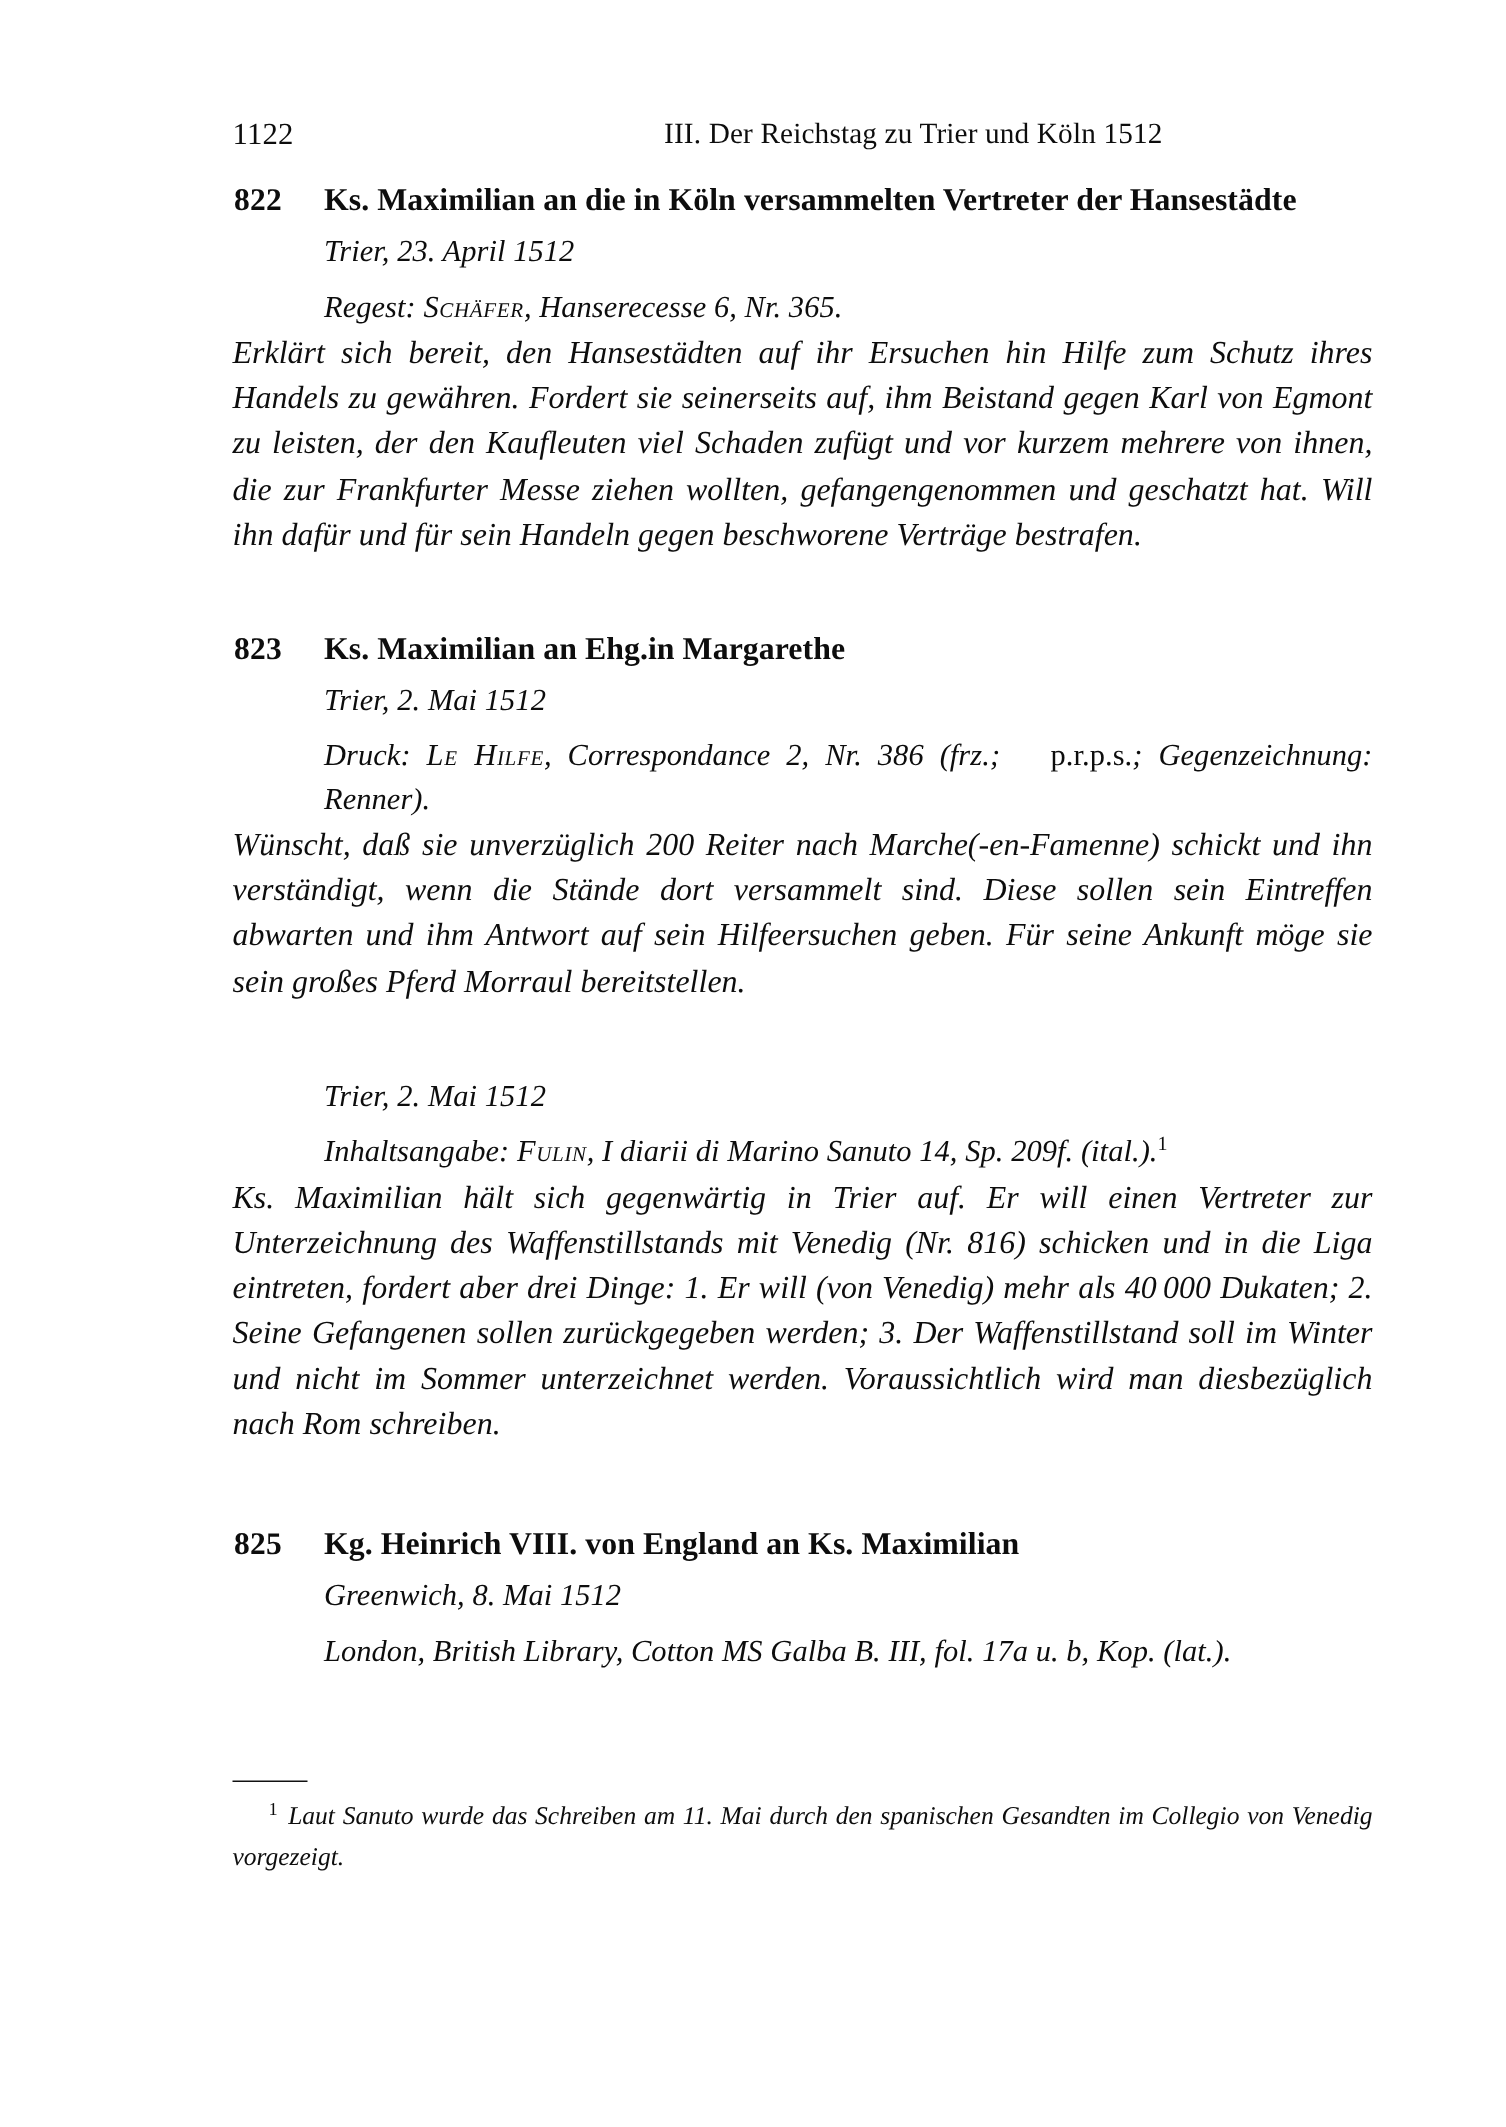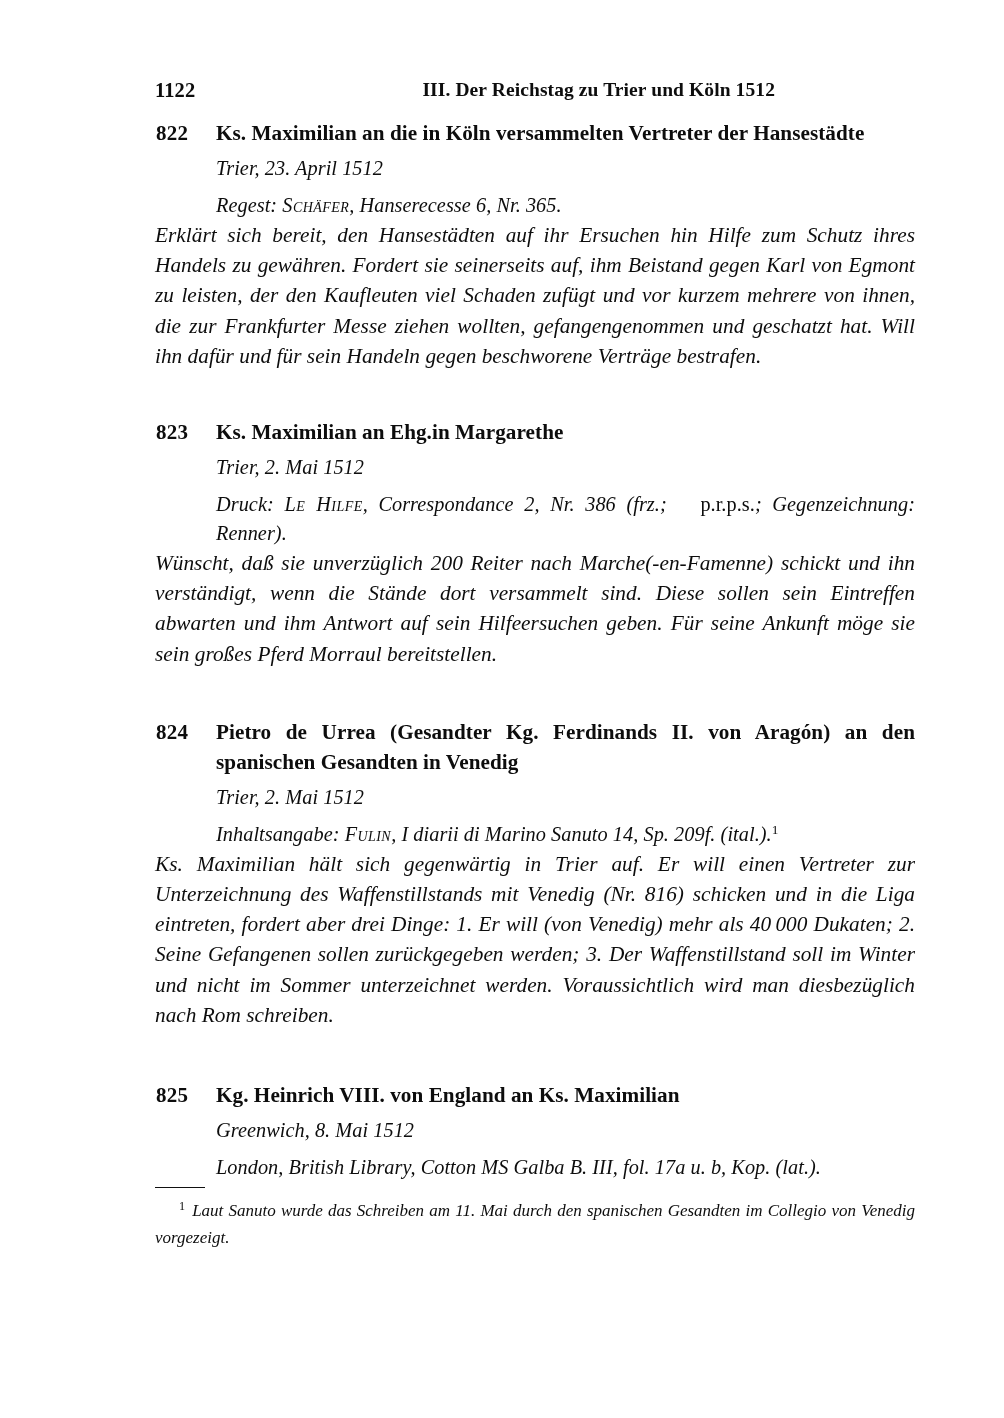--- a/index.html
+++ b/index.html
@@ -22,21 +22,20 @@
   
   .runhead {
     position: absolute;
     left: 155px;
     top: 76px;
     width: 760px;
     height: 28px;
     font-size: 19.5px;
     line-height: 28px;
     letter-spacing: 0.1px;
-    font-weight: bold;
   }
   .runhead .folio {
     position: absolute;
     left: 0;
     top: 0;
     font-size: 20.5px;
   }
   .runhead .rh-title {
     position: absolute;
     left: 0;
@@ -191,24 +190,20 @@
         <span class="htext">Ks. Maximilian an Ehg.in Margarethe</span>
       </div>
       <div class="meta date">Trier, 2. Mai 1512</div>
       <div class="meta src"><span>Druck:</span> <span class="sc">Le Hilfe</span><span>, Correspondance 2, Nr. 386 (frz.; </span><span class="upr">p.r.p.s.</span><span>; Gegenzeichnung: Renner).</span></div>
       <div class="body">
         <p>Wünscht, daß sie unverzüglich 200 Reiter nach Marche(-en-Famenne) schickt und ihn verständigt, wenn die Stände dort versammelt sind. Diese sollen sein Eintreffen abwarten und ihm Antwort auf sein Hilfeersuchen geben. Für seine Ankunft möge sie sein großes Pferd Morraul bereitstellen.</p>
       </div>
     </div>
 
     <div class="entry e824">
-      <div class="ent-head two-line">
-        <span class="num">824</span>
-        <span class="htext">Pietro de Urrea (Gesandter Kg. Ferdinands II. von Aragón) an den spanischen Gesandten in Venedig</span>
-      </div>
       <div class="meta date">Trier, 2. Mai 1512</div>
       <div class="meta src"><span>Inhaltsangabe:</span> <span class="sc">Fulin</span><span>, I diarii di Marino Sanuto 14, Sp. 209f. (ital.).</span><sup class="fn">1</sup></div>
       <div class="body">
         <p><span>Ks. Maximilian hält sich gegenwärtig in Trier auf. Er will einen Vertreter zur Unterzeichnung des Waffenstillstands mit Venedig (Nr. 816) schicken und in die Liga eintreten, fordert aber drei Dinge: 1. Er will (von Venedig) mehr als 40</span><span class="thin"></span><span>000</span><span> Dukaten; 2. Seine Gefangenen sollen zurückgegeben werden; 3. Der Waffenstillstand soll im Winter und nicht im Sommer unterzeichnet werden. Voraussichtlich wird man diesbezüglich nach Rom schreiben.</span></p>
       </div>
     </div>
 
     <div class="entry e825">
       <div class="ent-head">
         <span class="num">825</span>

